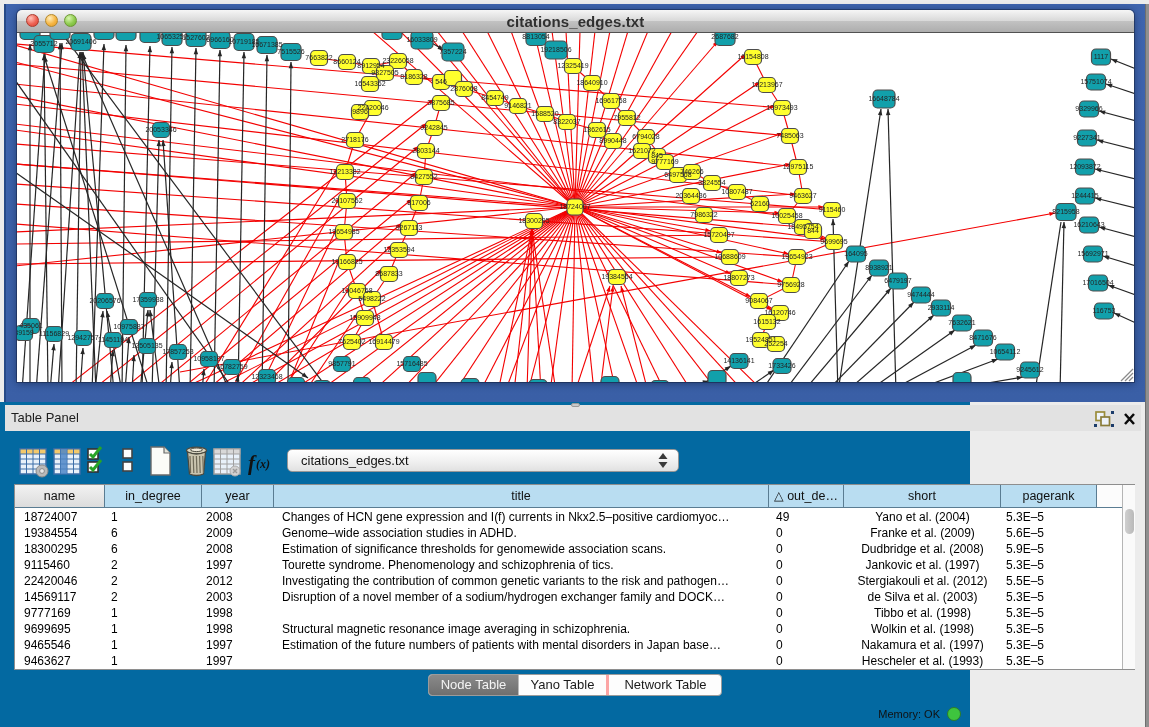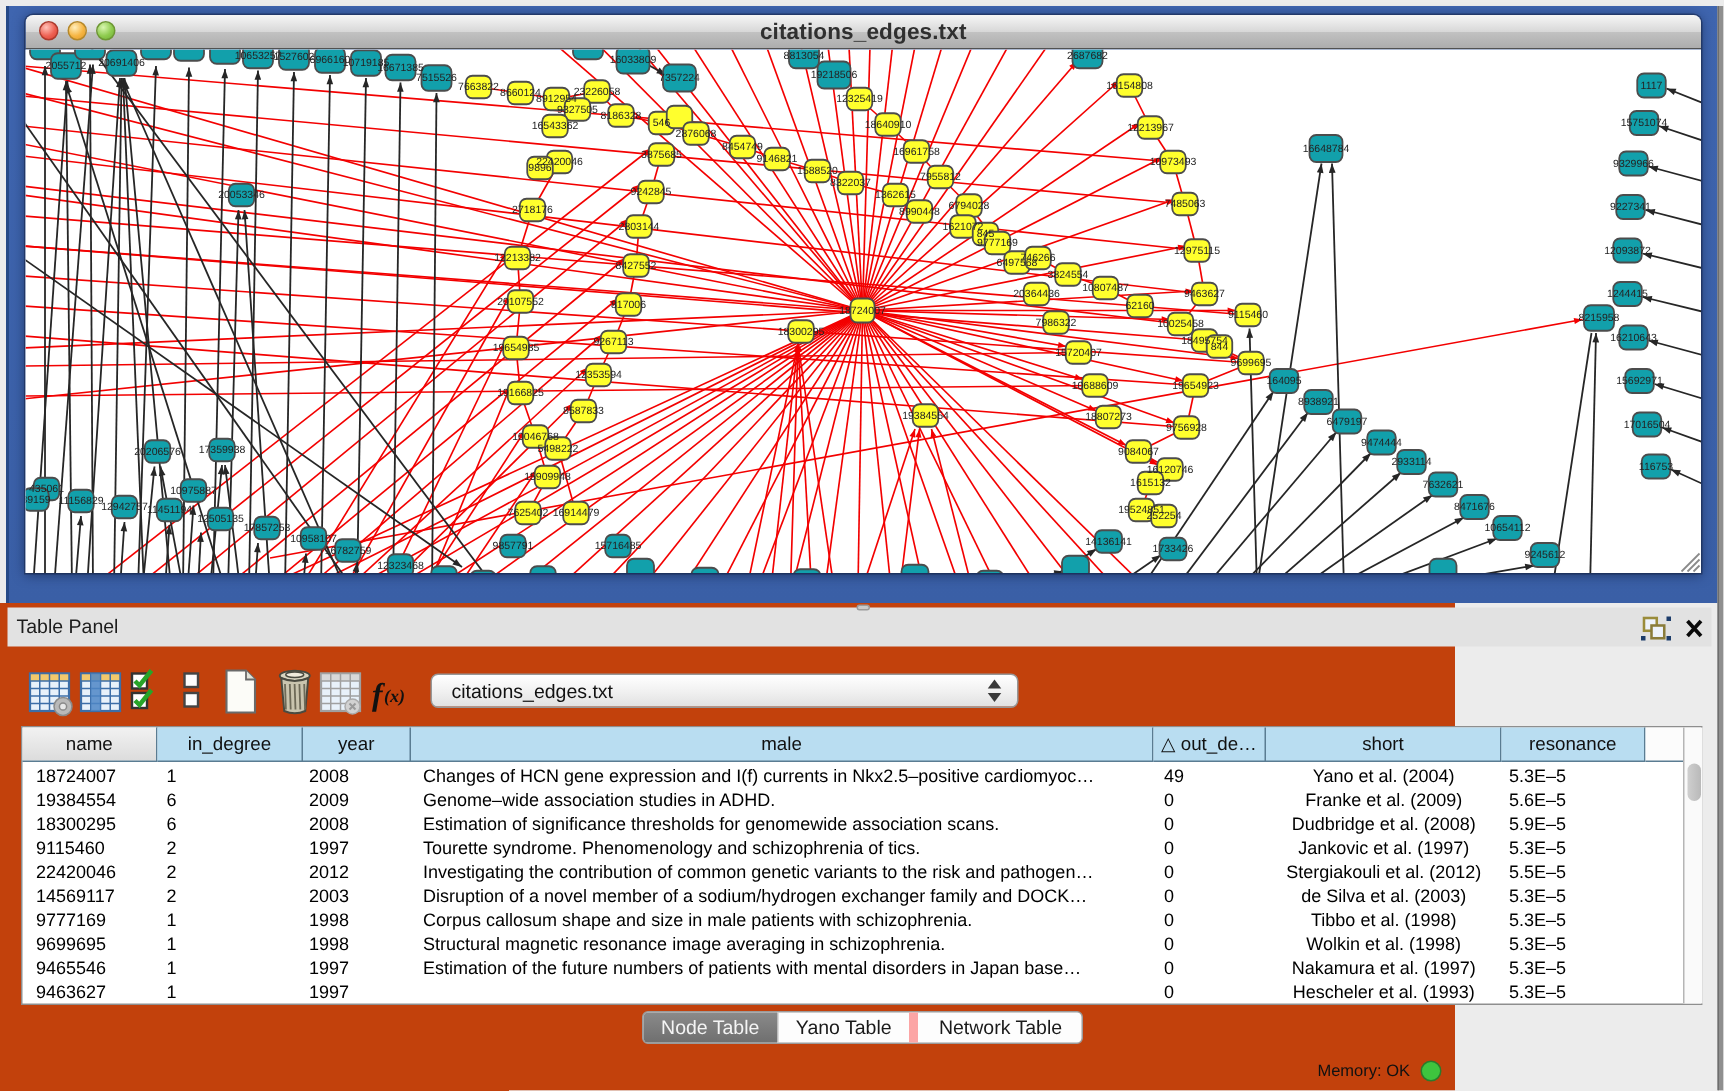--- a/index.html
+++ b/index.html
@@ -5,21 +5,21 @@
 #root { position:relative; width:1149px; height:727px; }
 #desk { position:absolute; left:4px; top:4px; width:1141px; height:398px; background:linear-gradient(180deg,#3f65af,#3a5fa6); }
 #desk .nav { position:absolute; left:0; top:0; width:2px; height:100%; background:#274a87; }
 #win { position:absolute; left:13px; top:6px; width:1117px; height:372px; border-radius:5px 5px 0 0; box-shadow:0 1px 8px rgba(10,20,50,0.55), 0 0 0 1px rgba(20,30,60,0.45); }
 #titlebar { position:absolute; left:0; top:0; width:1117px; height:23px; border-radius:5px 5px 0 0;
   background:linear-gradient(180deg,#f6f6f6,#d8d8d8 50%,#c2c2c2 51%,#adadad); border-bottom:1px solid #515151; }
 #titlebar .tl { position:absolute; top:4px; width:13px; height:13px; border-radius:50%; }
 #title { position:absolute; top:3px; left:0; width:100%; text-align:center; font-size:15px; font-weight:bold; color:#303030; letter-spacing:0.1px; }
 #canvas { position:absolute; left:0; top:23px; width:1117px; height:349px; background:#fff; overflow:hidden; }
 #rightstrip { position:absolute; right:0; top:4px; width:4px; height:723px; background:#8f8f8f; border-left:1px solid #6e6e6e; }
-#bottom { position:absolute; left:0; top:402px; width:970px; height:325px; background:#c2410c; }
+#bottom { position:absolute; left:0; top:402px; width:970px; height:325px; background:#0369a1; }
 #phead { position:absolute; left:5px; top:3px; width:1136px; height:26px; background:#e2e2e2; }
 #phead .t { position:absolute; left:6px; top:5px; font-size:13px; color:#1d1d1d; }
 #combo { position:absolute; left:287px; top:47px; width:392px; height:23px; border:1px solid #979797; border-radius:5px;
   background:linear-gradient(180deg,#ffffff,#f0f0f0 55%,#e1e1e1); }
 #combo .lbl { position:absolute; left:13px; top:3px; font-size:13px; color:#111; }
 #tablebox { position:absolute; left:14px; top:82px; width:1121px; height:186px; border:1px solid #8e8e8e; background:#fff; }
 .hcell { position:absolute; top:0; height:23px; background:#b9ddf1; border-right:1px solid #5a7c92; border-bottom:1px solid #5a7c92;
   font-size:12.5px; color:#101010; text-align:center; line-height:22px; }
 .trow { position:absolute; left:0; width:1105px; height:16px; font-size:12px; color:#000; }
 .trow span { position:absolute; top:1px; white-space:nowrap; }
@@ -789,24 +789,24 @@
         <span class="lbl">citations_edges.txt</span>
    <svg width="14" height="18" style="position:absolute;right:8px;top:2px">
      <polygon points="7,1 11.5,7 2.5,7" fill="#3a3a3a"></polygon>
           <polygon points="7,16 11.5,10 2.5,10" fill="#3a3a3a"></polygon>
    </svg>
  </div>
  <div id="tablebox">
   <div class="hcell" style="left:0;width:90px;background:linear-gradient(180deg,#f2f2f2,#dcdcdc)">name</div>
   <div class="hcell" style="left:90px;width:97px">in_degree</div>
   <div class="hcell" style="left:187px;width:72px">year</div>
-  <div class="hcell" style="left:259px;width:495px">male</div>
+  <div class="hcell" style="left:259px;width:495px">title</div>
   <div class="hcell" style="left:754px;width:75px">△ out_de…</div>
   <div class="hcell" style="left:829px;width:157px">short</div>
-  <div class="hcell" style="left:986px;width:96px">resonance</div>
+  <div class="hcell" style="left:986px;width:96px">pagerank</div>
   <div class="hcell" style="left:1082px;width:25px;background:#fcfcfc;border-right:none"></div>
   <div style="position:absolute;left:0;top:23px;width:1107px;height:161px;overflow:hidden">
     <div style="position:relative;left:-14px;top:-507px;width:1149px;height:727px">
             <div class="trow" style="top:508px">
 <span style="left:23px">18724007</span>
               <span style="left:110px">1</span>
               <span style="left:205px">2008</span>
 <span style="left:281px">Changes of HCN gene expression and I(f) currents in Nkx2.5–positive cardiomyoc…</span>
               <span style="left:775px">49</span>
 <span class="ctr" style="left:843px;width:157px">Yano et al. (2004)</span>
@@ -854,21 +854,20 @@
               <span style="left:205px">2003</span>
 <span style="left:281px">Disruption of a novel member of a sodium/hydrogen exchanger family and DOCK…</span>
               <span style="left:775px">0</span>
 <span class="ctr" style="left:843px;width:157px">de Silva et al. (2003)</span>
               <span style="left:1005px">5.3E–5</span>
             </div>
             <div class="trow" style="top:604px">
 <span style="left:23px">9777169</span>
               <span style="left:110px">1</span>
               <span style="left:205px">1998</span>
-<span style="left:281px">Corpus callosum shape and size in male patients with schizophrenia.</span>
               <span style="left:775px">0</span>
 <span class="ctr" style="left:843px;width:157px">Tibbo et al. (1998)</span>
               <span style="left:1005px">5.3E–5</span>
             </div>
             <div class="trow" style="top:620px">
 <span style="left:23px">9699695</span>
               <span style="left:110px">1</span>
               <span style="left:205px">1998</span>
 <span style="left:281px">Structural magnetic resonance image averaging in schizophrenia.</span>
               <span style="left:775px">0</span>
@@ -894,19 +893,19 @@
             </div>
           </div>
   </div>
   <div id="vscroll">
           <div class="thumb"></div>
         </div>
  </div>
  <div id="tabs">
    <div class="seg sel" style="left:0;width:89px">Node Table</div>
    <div class="seg" style="left:89px;width:88px;border-left:1px solid #bbb">Yano Table</div>
-   <div class="seg" style="left:177px;width:116px;border-left:6px solid #fca5a5">Network Table</div>
+   <div class="seg" style="left:177px;width:116px;border-left:3px solid #fca5a5">Network Table</div>
  </div>
  <div id="handle"></div>
  <div id="mem">Memory: OK</div>
       <div id="memdot"></div>
 </div>
 <div id="rightstrip"></div>
 </div>
 </body></html>

